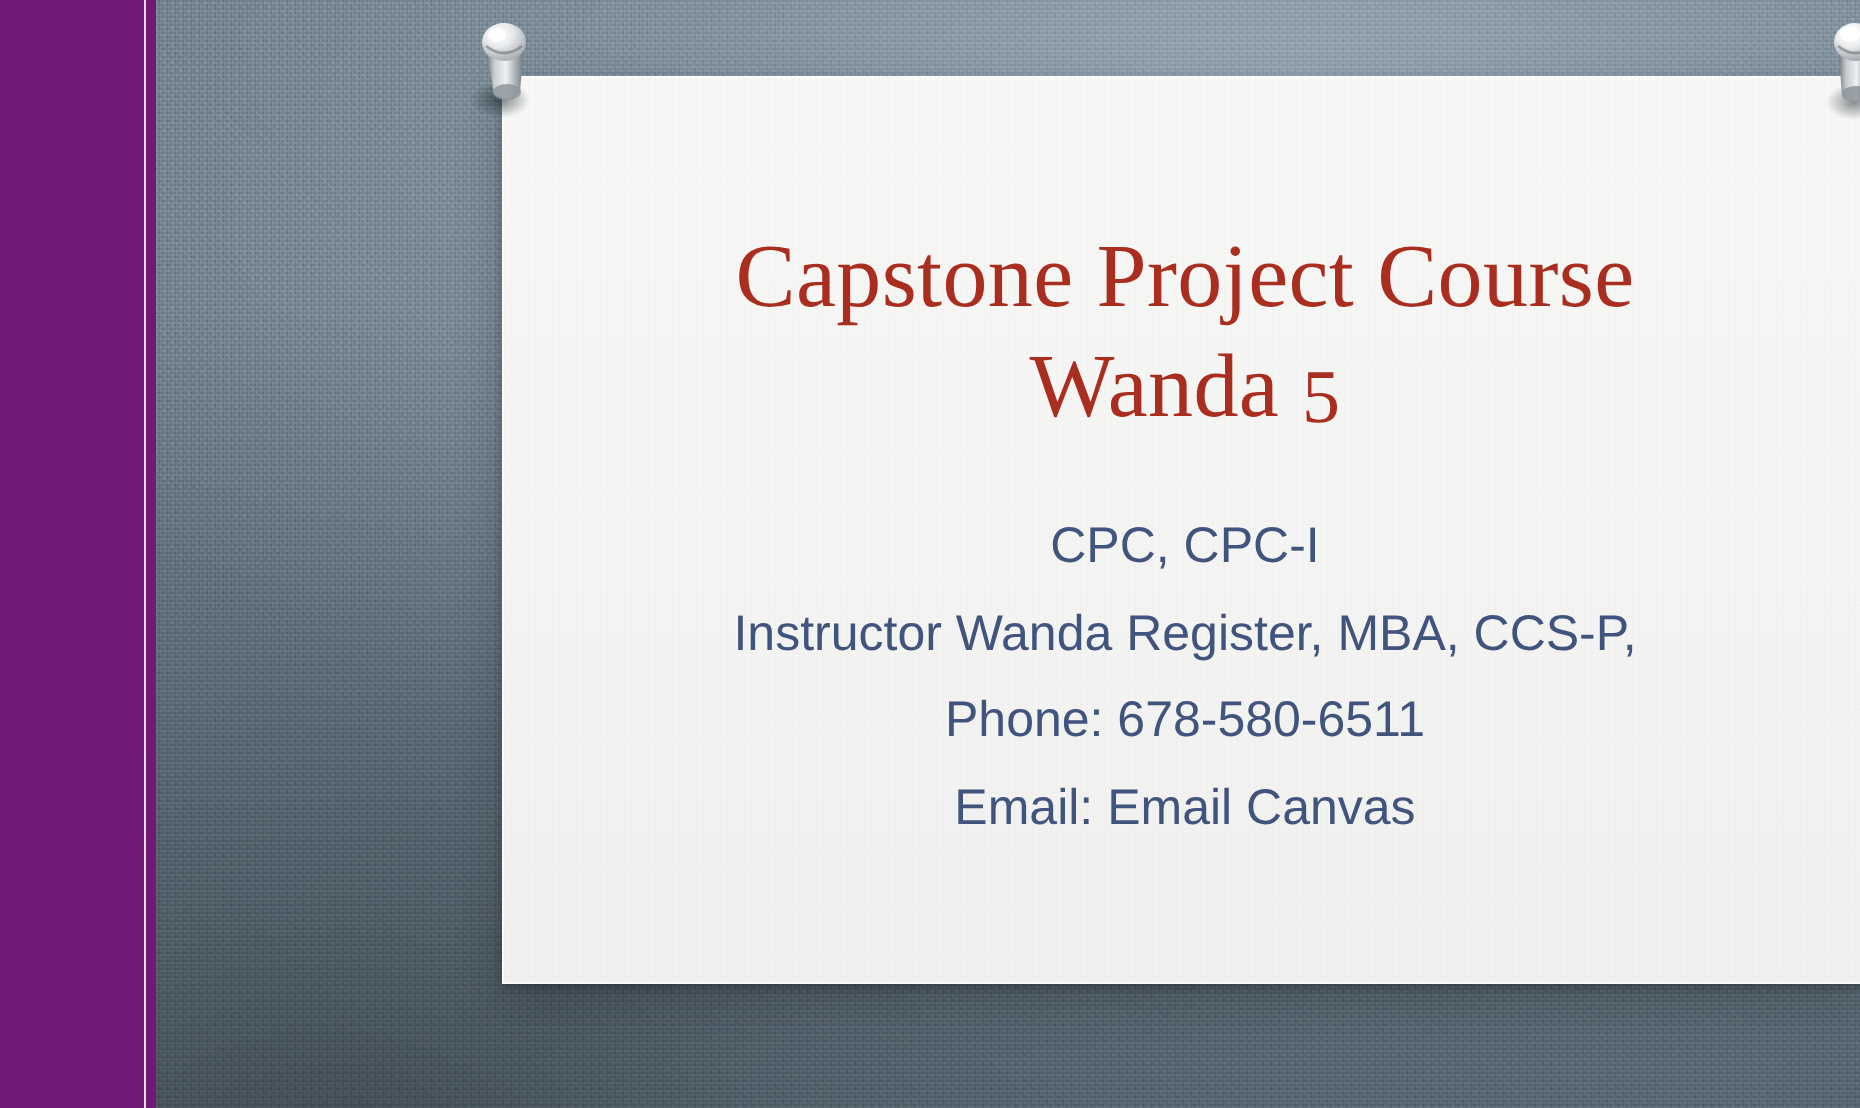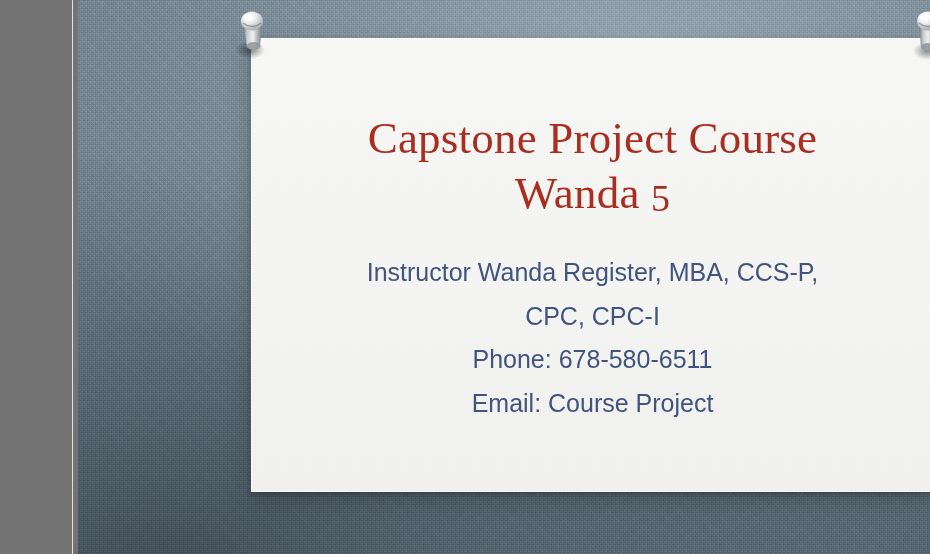--- a/index.html
+++ b/index.html
@@ -12,21 +12,21 @@
     height: 554px;
     overflow: hidden;
     font-family: "Liberation Sans", sans-serif;
   }
 
   
   .viewer {
     position: relative;
     width: 930px;
     height: 554px;
-    background: #737373;
+    background: #701a75;
   }
 
   
   .gutter-seam {
     position: absolute;
     left: 72px;
     top: 0;
     width: 1px;
     height: 554px;
     background: #e2e2e2;
@@ -205,24 +205,24 @@
 
       <div class="card-content">
 
         <h1 class="title">
           <span>Capstone Project Course</span><br>
           <span>Wanda</span>
           <span class="wk-num">5</span>
         </h1>
 
         <div class="subtitle-block">
+          <p class="subtitle-line instructor">CPC, CPC-I</p>
           <p class="subtitle-line instructor">Instructor Wanda Register, MBA, CCS-P,</p>
-          <p class="subtitle-line instructor">CPC, CPC-I</p>
           <p class="subtitle-line">Phone: 678-580-6511</p>
-          <p class="subtitle-line">Email: Course Project</p>
+          <p class="subtitle-line">Email: Email Canvas</p>
         </div>
 
       </div>
     </div>
 
     <div class="pin pin-left">
       <svg width="40" height="58" viewBox="0 0 40 58">
         <defs>
           <radialGradient id="headL" cx="38%" cy="30%" r="72%">
             <stop offset="0%" stop-color="#ffffff"></stop>

